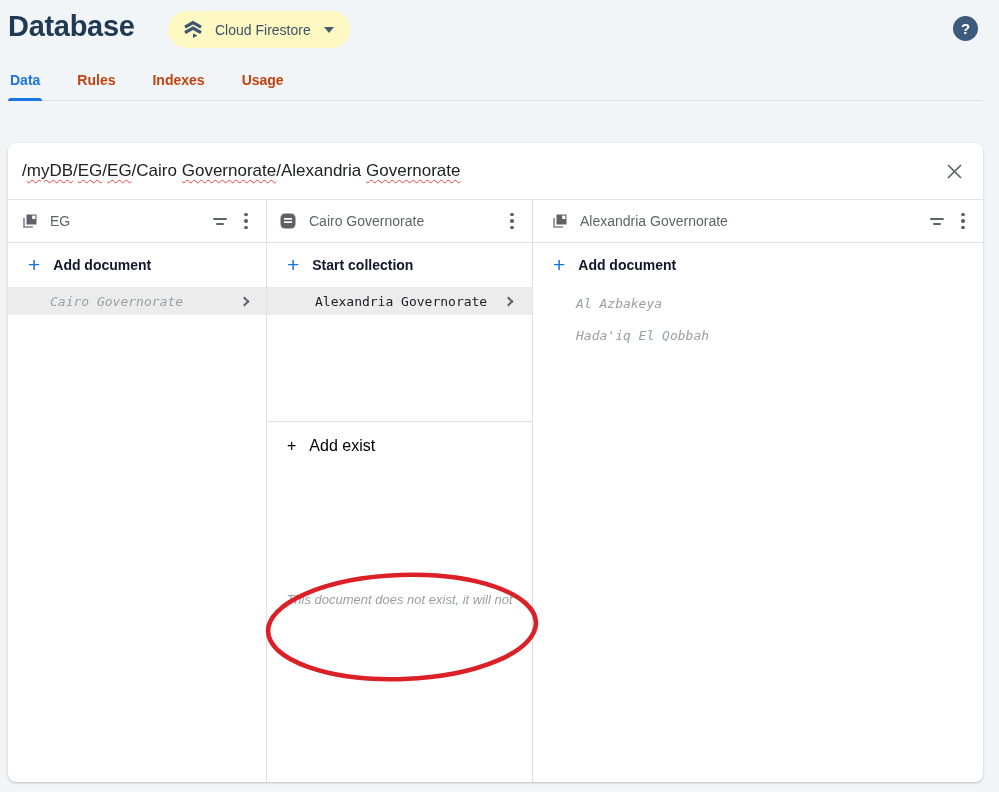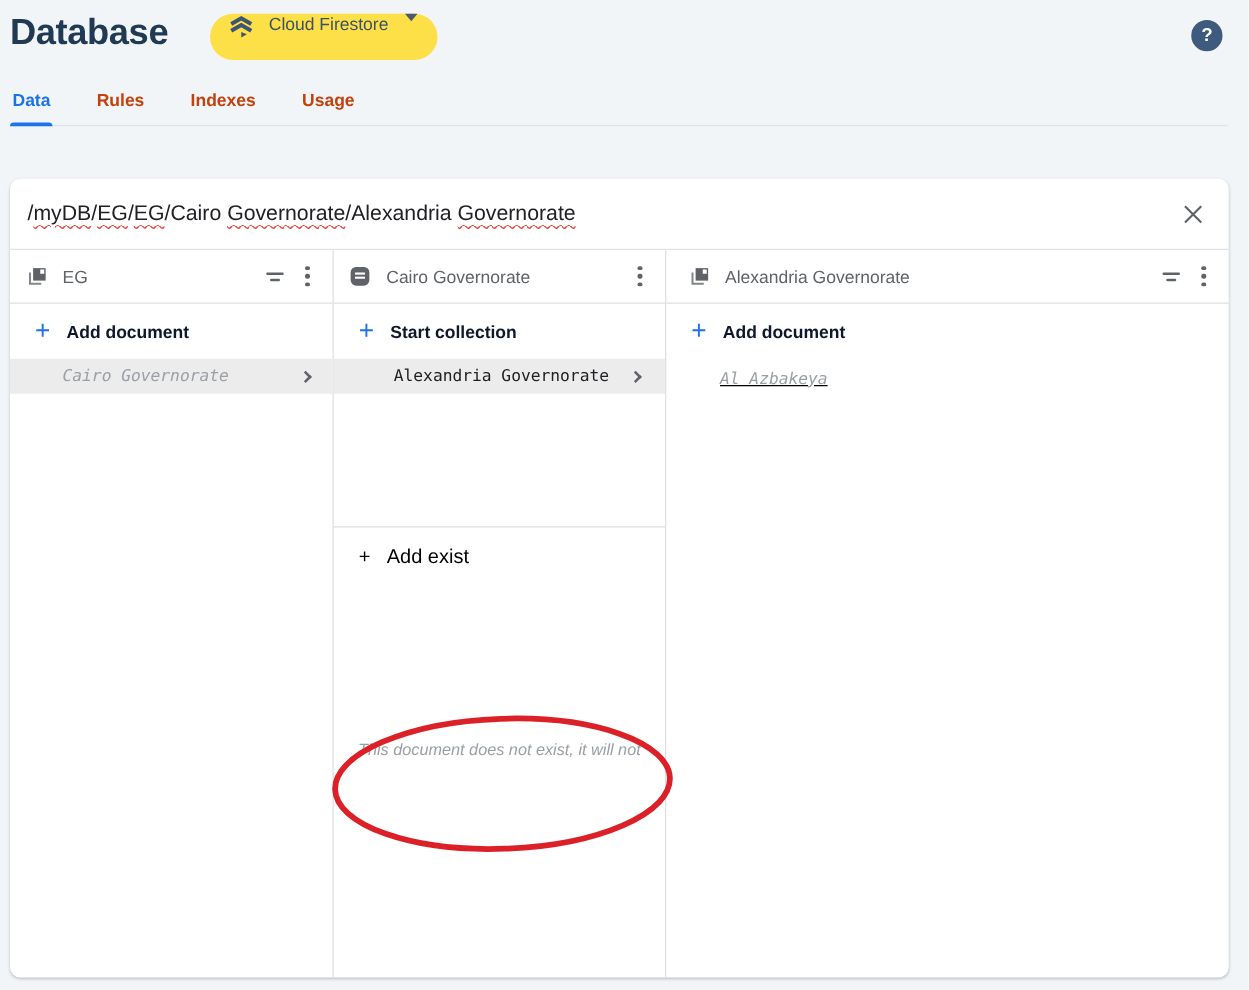--- a/index.html
+++ b/index.html
@@ -3,21 +3,21 @@
 <meta charset="utf-8">
 <style>
   * { margin:0; padding:0; box-sizing:border-box; }
   html,body { width:999px; height:792px; }
   body { font-family:"Liberation Sans", sans-serif; background:#f2f5f8; }
   .stage { position:relative; width:999px; height:792px; overflow:hidden;padding-left:16px; }
 
   
   .page-title { position:absolute; left:8px; top:10px; font-size:29px; font-weight:700; color:#203a53; letter-spacing:-0.3px; }
   .db-selector { position:absolute; left:168px; top:11px; height:37px; padding:0 16px 0 14px;
-                 background:#fde047; border:none; border-radius:19px; display:flex; align-items:flex-start; gap:11px; cursor:pointer; }
+                 background:#fef9c3; border:none; border-radius:19px; display:flex; align-items:center; gap:11px; cursor:pointer; }
   .db-selector .label { font-size:14px; font-weight:500; color:#3d5166; }
   .caret-down { width:0; height:0; border-left:5px solid transparent; border-right:5px solid transparent; border-top:6px solid #4a5b6e; margin-left:2px; }
   .help-btn { position:absolute; left:953px; top:16px; width:25px; height:25px; border-radius:50%;
               background:#3e5a7c; color:#fff; font-size:15px; font-weight:700; display:flex; align-items:center; justify-content:center; cursor:pointer; }
 
   
   .tabs { position:absolute; left:8px; top:68px; width:974px; display:flex; gap:33px; border-bottom:1px solid #dde3e8; padding-bottom:0; }
   .tab { position:relative; font-size:14px; font-weight:600; color:#c2410c; padding:4px 2px 12px 2px; cursor:pointer; }
   .tab.active { color:#1a73e8; }
   .tab.active::after { content:""; position:absolute; left:0; right:0; bottom:-1px; height:3px; background:#1a73e8; border-radius:3px 3px 0 0; }
@@ -51,21 +51,21 @@
   .add-row .add-label { color:#0f172a; font-size:14px; font-weight:600; }
 
   .doc-row { height:28px; flex:0 0 28px; display:flex; align-items:center; cursor:pointer;
              font-family:"DejaVu Sans Mono", monospace; font-size:13px; }
   .doc-row.selected { background:#ececec; }
   .doc-row .doc-name { flex:1; white-space:nowrap; overflow:hidden; text-overflow:ellipsis; }
   .doc-missing { font-style:italic; color:#9aa0a6; }
   .doc-exists { color:#202124; }
   .chevron { width:7px; height:7px; border-top:2px solid #5f6368; border-right:2px solid #5f6368; transform:rotate(45deg); margin-right:6px; }
   .item-row { height:32px; flex:0 0 32px; display:flex; align-items:center; cursor:pointer;
-              font-family:"DejaVu Sans Mono", monospace; font-size:13px;text-decoration:underline; }
+              font-family:"DejaVu Sans Mono", monospace; font-size:13px; }
 
   .col2 .divider { position:absolute; left:0; right:0; top:221px; border-top:1px solid #e0e0e0; }
   .col2 .add-field-row { position:absolute; left:0; right:0; top:224px; height:44px; display:flex; align-items:center; padding-left:20px; gap:13px; cursor:pointer; }
 
   .notice { position:absolute; left:0; right:0; top:390px; text-align:center; font-size:13px; line-height:19px;
             font-style:italic; color:#9aa0a6; padding:0 14px; }
   .annotation-svg { position:absolute; left:0; top:0; width:266px; height:582px; overflow:visible; pointer-events:none; }
 </style>
 </head>
 <body>
@@ -200,17 +200,20 @@
               <i></i>
             </span>
         </div>
         <div class="add-row">
           <span class="plus">+</span>
           <span class="add-label">Add document</span>
         </div>
         <div class="item-row" style="padding-left:43px;">
           <span class="doc-name doc-missing">Al Azbakeya</span>
         </div>
+        <div class="item-row" style="padding-left:43px;">
+          <span class="doc-name doc-missing">Hada'iq El Qobbah</span>
+        </div>
       </div>
 
     </div>
   </div>
 </div>
 
 </body></html>

